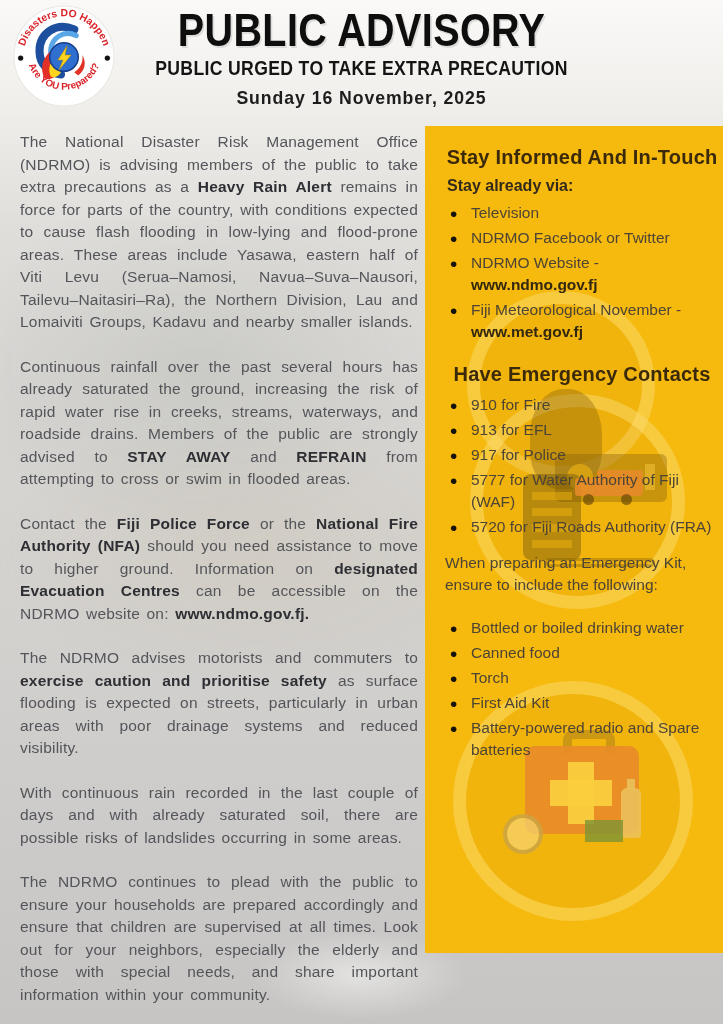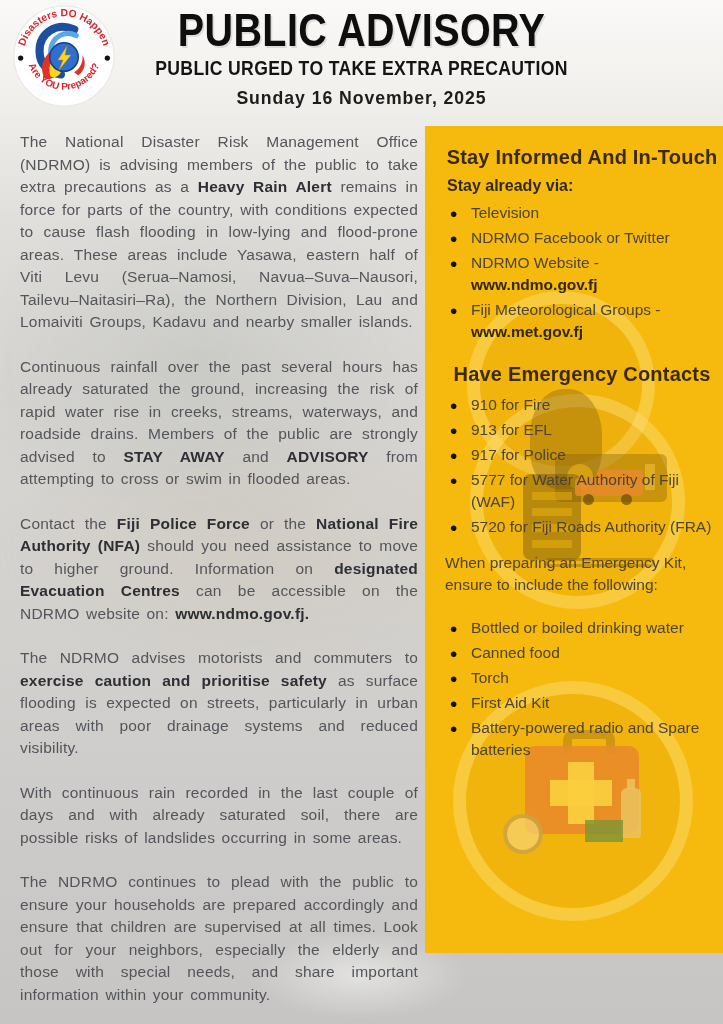--- a/index.html
+++ b/index.html
@@ -142,21 +142,21 @@
 
     <div class="head-text">
       <h1 class="title">PUBLIC ADVISORY</h1>
       <div class="subtitle">PUBLIC URGED TO TAKE EXTRA PRECAUTION</div>
       <div class="date">Sunday 16 November, 2025</div>
     </div>
   </header>
 
   <section class="body-col">
     <p><span>The National Disaster Risk Management Office (NDRMO) is advising members of the public to take extra precautions as a </span><b>Heavy Rain Alert</b><span> remains in force for parts of the country, with conditions expected to cause flash flooding in low-lying and flood-prone areas. These areas include Yasawa, eastern half of Viti Levu (Serua–Namosi, Navua–Suva–Nausori, Tailevu–Naitasiri–Ra), the Northern Division, Lau and Lomaiviti Groups, Kadavu and nearby smaller islands.</span></p>
-    <p><span>Continuous rainfall over the past several hours has already saturated the ground, increasing the risk of rapid water rise in creeks, streams, waterways, and roadside drains. Members of the public are strongly advised to </span><b>STAY AWAY</b><span> and </span><b>ADVISORY</b><span> from attempting to cross or swim in flooded areas.</span></p>
+    <p><span>Continuous rainfall over the past several hours has already saturated the ground, increasing the risk of rapid water rise in creeks, streams, waterways, and roadside drains. Members of the public are strongly advised to </span><b>STAY AWAY</b><span> and </span><b>REFRAIN</b><span> from attempting to cross or swim in flooded areas.</span></p>
     <p><span>Contact the </span><b>Fiji Police Force</b><span> or the </span><b>National Fire Authority (NFA)</b><span> should you need assistance to move to higher ground. Information on </span><b>designated Evacuation Centres</b><span> can be accessible on the NDRMO website on: </span><b>www.ndmo.gov.fj.</b></p>
     <p><span>The NDRMO advises motorists and commuters to </span><b>exercise caution and prioritise safety</b><span> as surface flooding is expected on streets, particularly in urban areas with poor drainage systems and reduced visibility.</span></p>
     <p><span>With continuous rain recorded in the last couple of days and with already saturated soil, there are possible risks of landslides occurring in some areas.</span></p>
     <p><span>The NDRMO continues to plead with the public to ensure your households are prepared accordingly and ensure that children are supervised at all times. Look out for your neighbors, especially the elderly and those with special needs, and share important information within your community.</span></p>
   </section>
 
   <aside class="panel">
 
     <div class="wm wm1"></div>
     <div class="wm wm2"></div>
@@ -177,21 +177,21 @@
     <div class="wm-part green-box"></div>
     <div class="wm-part speaker"></div>
 
     <div class="sec sec1">
       <h2>Stay Informed And In-Touch</h2>
       <p class="intro">Stay already via:</p>
       <ul>
         <li><span>Television</span><b></b></li>
         <li><span>NDRMO Facebook or Twitter</span><b></b></li>
         <li><span>NDRMO Website - </span><b>www.ndmo.gov.fj</b></li>
-        <li><span>Fiji Meteorological Groups - </span><b>www.met.gov.fj</b></li>
+        <li><span>Fiji Meteorological November - </span><b>www.met.gov.fj</b></li>
       </ul>
     </div>
 
     <div class="sec sec2">
       <h2>Have Emergency Contacts</h2>
       <ul>
         <li><span>910 for Fire</span></li>
         <li><span>913 for EFL</span></li>
         <li><span>917 for Police</span></li>
         <li><span>5777 for Water Authority of Fiji (WAF)</span></li>

